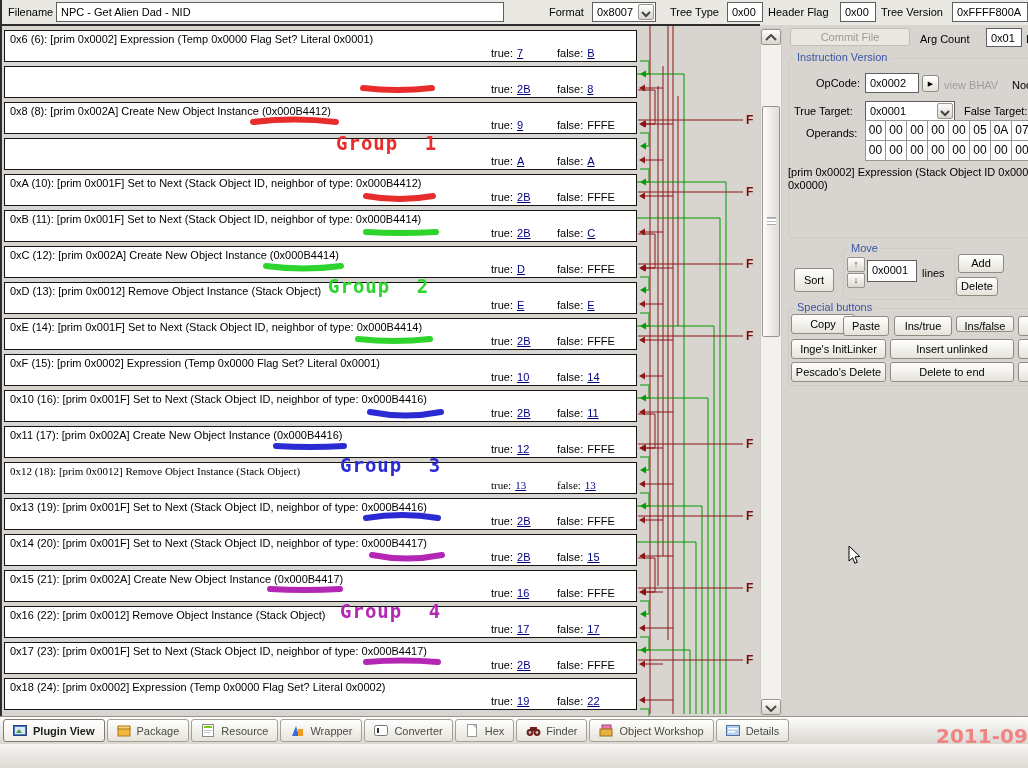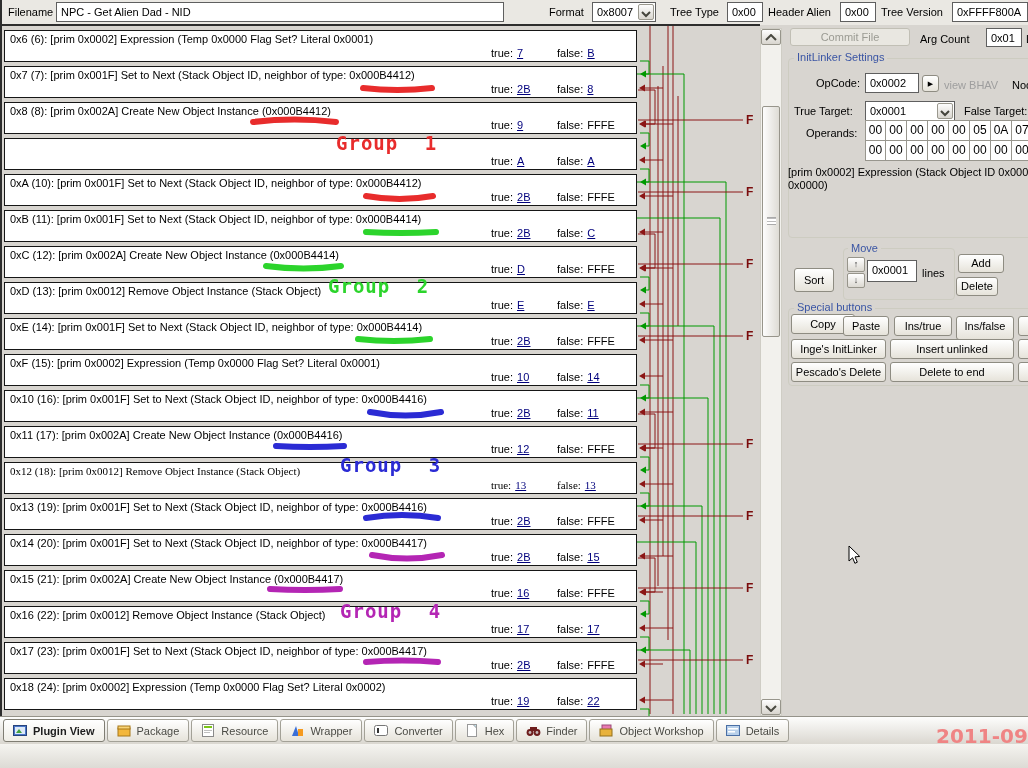--- a/index.html
+++ b/index.html
@@ -65,42 +65,41 @@
   <div class="combo" style="left:592px;top:2px;width:64px">
     <span class="cval">0x8007</span>
     <span class="cbtn">
         <svg width="10" height="8">
           <polyline points="1,2 5,6 9,2" stroke="#44443c" stroke-width="2" fill="none"></polyline>
         </svg>
       </span>
   </div>
   <span class="tlabel" style="left:670px">Tree Type</span>
   <div class="textbox" style="left:727px;top:2px;width:36px">0x00</div>
-  <span class="tlabel" style="left:768px">Header Alien</span>
+  <span class="tlabel" style="left:768px">Header Flag</span>
   <div class="textbox" style="left:840px;top:2px;width:36px">0x00</div>
   <span class="tlabel" style="left:881px">Tree Version</span>
   <div class="textbox" style="left:952px;top:2px;width:76px">0xFFFF800A</div>
 </div>
 <div id="hline"></div>
 <div id="vline"></div>
 
 <div id="listpane">
   <div id="rows">
   <div class="row" style="top: 4px;">
     <div class="row-text">0x6 (6): [prim 0x0002] Expression (Temp 0x0000 Flag Set? Literal 0x0001)</div>
     <div class="tf true-cell">
       <span class="tf-lbl">true:</span><span class="tf-val t">7</span>
     </div>
     <div class="tf false-cell">
       <span class="tf-lbl">false:</span><span class="tf-val f">B</span>
     </div>
   </div>
 
   <div class="row" style="top: 40px;">
-    <div class="row-text">0x7 (7): [prim 0x001F] Set to Next (Stack Object ID, neighbor of type: 0x000B4412)</div>
     <div class="tf true-cell">
       <span class="tf-lbl">true:</span><span class="tf-val t">2B</span>
     </div>
     <div class="tf false-cell">
       <span class="tf-lbl">false:</span><span class="tf-val f">8</span>
     </div>
   </div>
 
   <div class="row" style="top: 76px;">
     <div class="row-text">0x8 (8): [prim 0x002A] Create New Object Instance (0x000B4412)</div>
@@ -408,21 +407,21 @@
     </div>
 </div>
 
 <div id="panel">
   <div class="btn disabled" style="left:4px;top:2px;width:120px;height:18px;line-height:16px">Commit File</div>
   <span class="plabel" style="left:134px;top:7px">Arg Count</span>
   <div class="textbox" style="left:200px;top:2px;width:36px;height:19px">0x01</div>
   <span class="plabel" style="left:240px;top:7px">L</span>
 
   <div class="gbox" style="left:2px;top:32px;width:246px;height:180px"></div>
-  <span class="gtitle" style="left:8px;top:25px">InitLinker Settings</span>
+  <span class="gtitle" style="left:8px;top:25px">Instruction Version</span>
 
   <span class="plabel" style="left:8px;top:51px;width:66px;text-align:right">OpCode:</span>
   <div class="textbox" style="left:79px;top:47px;width:54px;height:20px">0x0002</div>
   <div class="btn" style="left:136px;top:49px;width:17px;height:17px;line-height:15px;font-size:7px">▶</div>
   <span class="plabel gray" style="left:158px;top:53px">view BHAV</span>
   <span class="plabel" style="left:226px;top:53px">Nod</span>
 
   <span class="plabel" style="left:8px;top:79px">True Target:</span>
   <div class="combo" style="left:79px;top:75px;width:90px;height:20px">
     <span class="cval">0x0001</span>
@@ -448,21 +447,21 @@
   <div class="textbox" style="left:81px;top:234px;width:50px;height:22px">0x0001</div>
   <span class="plabel" style="left:136px;top:241px">lines</span>
   <div class="btn" style="left:172px;top:228px;width:46px;height:19px;line-height:17px">Add</div>
   <div class="btn" style="left:170px;top:251px;width:42px;height:19px;line-height:17px">Delete</div>
 
   <div class="gbox" style="left:2px;top:282px;width:246px;height:78px"></div>
   <span class="gtitle" style="left:8px;top:275px">Special buttons</span>
   <div class="btn" style="left:5px;top:288px;width:64px;height:20px;line-height:18px">Copy</div>
   <div class="btn" style="left:57px;top:290px;width:46px;height:20px;line-height:18px">Paste</div>
   <div class="btn" style="left:108px;top:290px;width:58px;height:20px;line-height:18px">Ins/true</div>
-  <div class="btn" style="left:170px;top:290px;width:58px;height:24px;line-height:18px">Ins/false</div>
+  <div class="btn" style="left:170px;top:290px;width:58px;height:16px;line-height:18px">Ins/false</div>
   <div class="btn" style="left:232px;top:290px;width:40px;height:20px"></div>
   <div class="btn" style="left:5px;top:313px;width:95px;height:20px;line-height:18px">Inge's InitLinker</div>
   <div class="btn" style="left:104px;top:313px;width:124px;height:20px;line-height:18px">Insert unlinked</div>
   <div class="btn" style="left:232px;top:313px;width:40px;height:20px"></div>
   <div class="btn" style="left:5px;top:336px;width:95px;height:20px;line-height:18px">Pescado's Delete</div>
   <div class="btn" style="left:104px;top:336px;width:124px;height:20px;line-height:18px">Delete to end</div>
   <div class="btn" style="left:232px;top:336px;width:40px;height:20px"></div>
 </div>
 
 <div id="tabbar">

